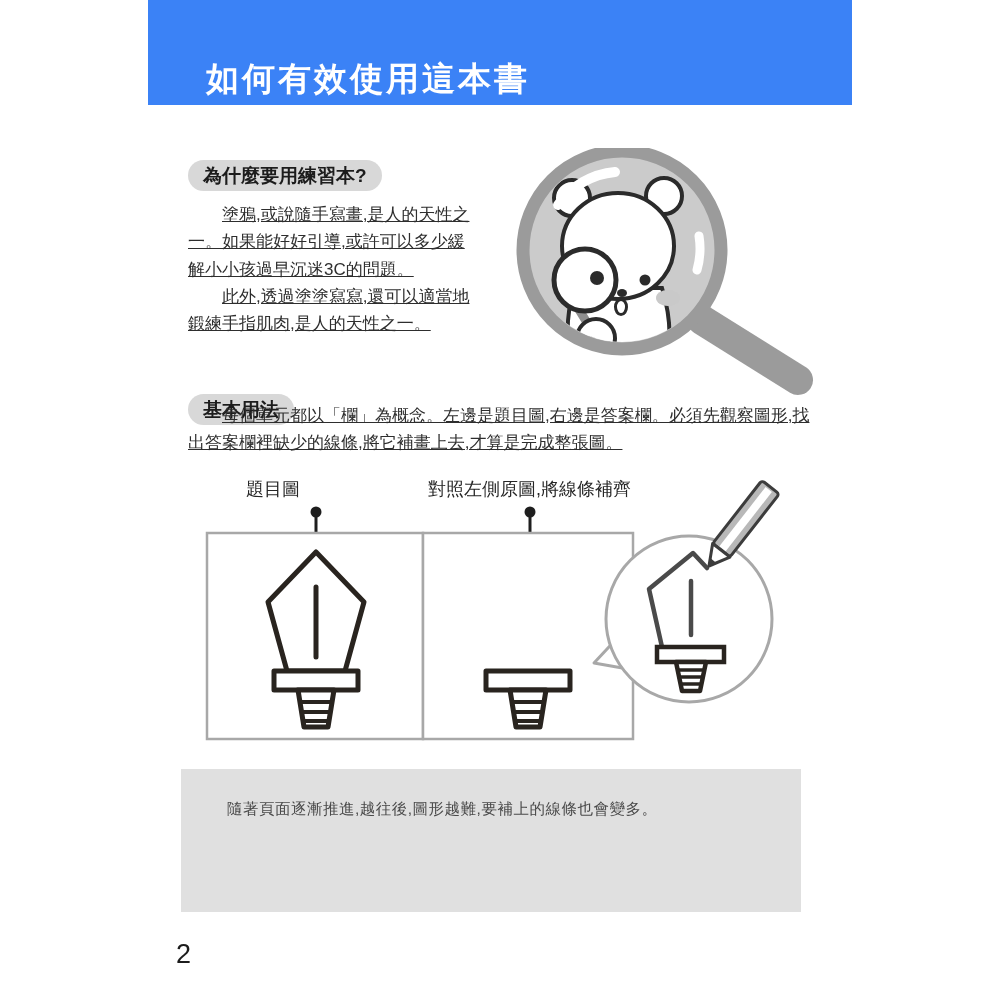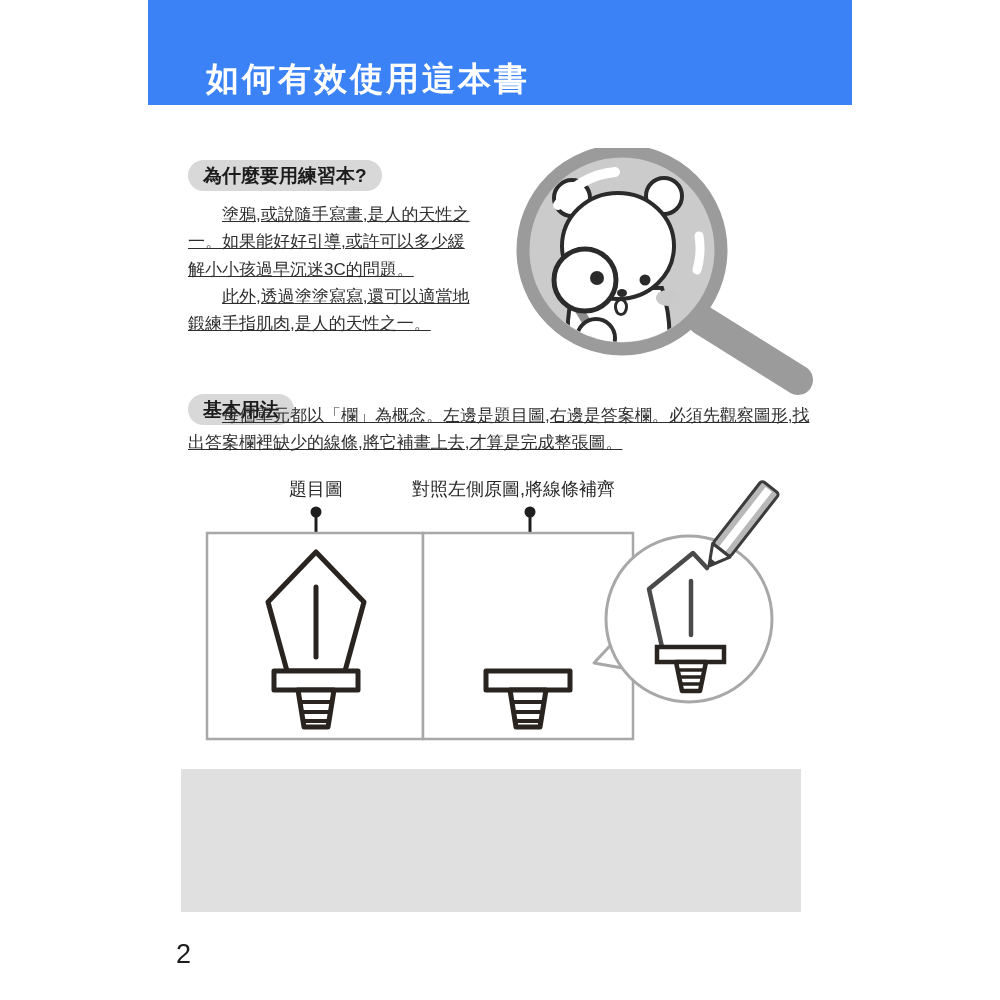--- a/index.html
+++ b/index.html
@@ -22,22 +22,22 @@
   }
   .pill1{left:188px;top:160px;}
   .pill2{left:188px;top:362px;margin-top:32px;}
   
   .para{font-size:17px;line-height:27.3px;color:#2e2e2e;}
   .para p{margin:0;text-indent:2em;text-decoration:underline;}
   .sec1{left:188px;top:201px;width:293px;}
   .sec2{left:188px;top:402px;width:632px;font-size:17px;line-height:27px;}
   
   .dlabel{font-size:18px;color:#262626;white-space:nowrap;line-height:22px;}
-  .dlabel1{left:246px;top:478px;width:140px;text-align:center;}
-  .dlabel2{left:412px;top:478px;}
+  .dlabel1{left:246px;top:478px;width:140px;text-align:left;}
+  .dlabel2{left:428px;top:478px;}
   
   .notebox{
     left:181px;top:769px;width:590px;height:117px;background:#e0e0e0;
     padding:26px 15px 0 15px;font-size:15.5px;line-height:28.5px;color:#4a4a4a;
     letter-spacing:0.5px;
   }
   .notebox p{margin:0;text-indent:2em;}
   .pagenum{left:176px;top:941px;font-size:27px;color:#1c1c1c;line-height:1;}
   svg{display:block;}
 </style>
@@ -145,15 +145,16 @@
 
   <g transform="translate(709,566) rotate(38)">
     <rect x="-11" y="-100" width="22" height="80" rx="3" fill="#b8b8b8" stroke="#3c3c3c" stroke-width="3"></rect>
     <rect x="-4" y="-97" width="8" height="75" fill="#ffffff"></rect>
     <path d="M-11,-20 L11,-20 L0,0 Z" fill="#ffffff" stroke="#3c3c3c" stroke-width="3" stroke-linejoin="round"></path>
     <path d="M-3.5,-7 L3.5,-7 L0,0 Z" fill="#3c3c3c"></path>
   </g>
 </svg>
 
 <div class="abs notebox">
+  <p>隨著頁面逐漸推進,越往後,圖形越難,要補上的線條也會變多。</p>
 </div>
 
 <div class="abs pagenum">2</div>
 
 </body></html>

